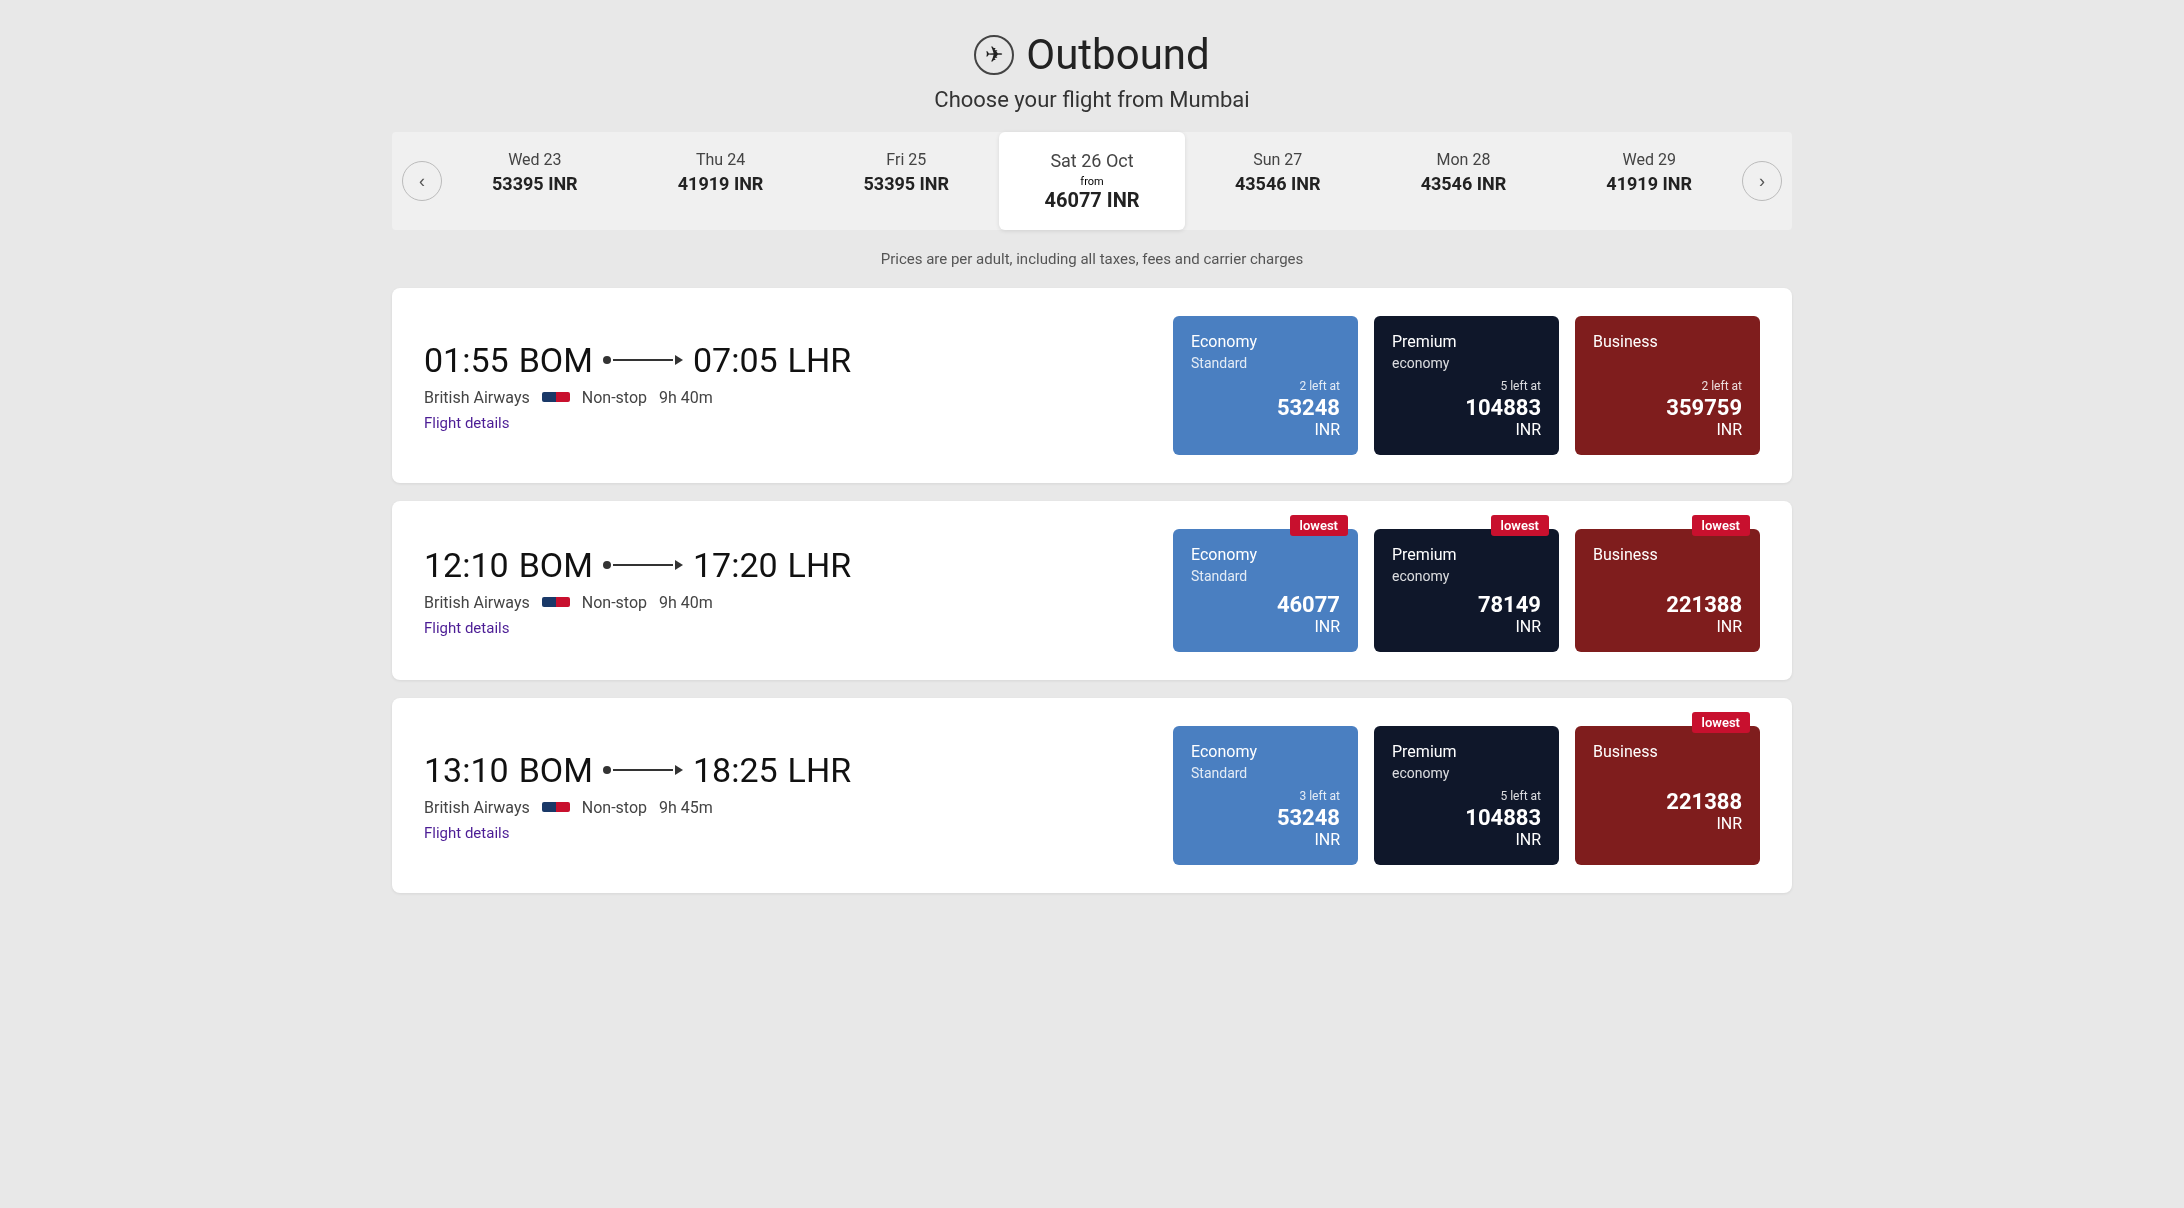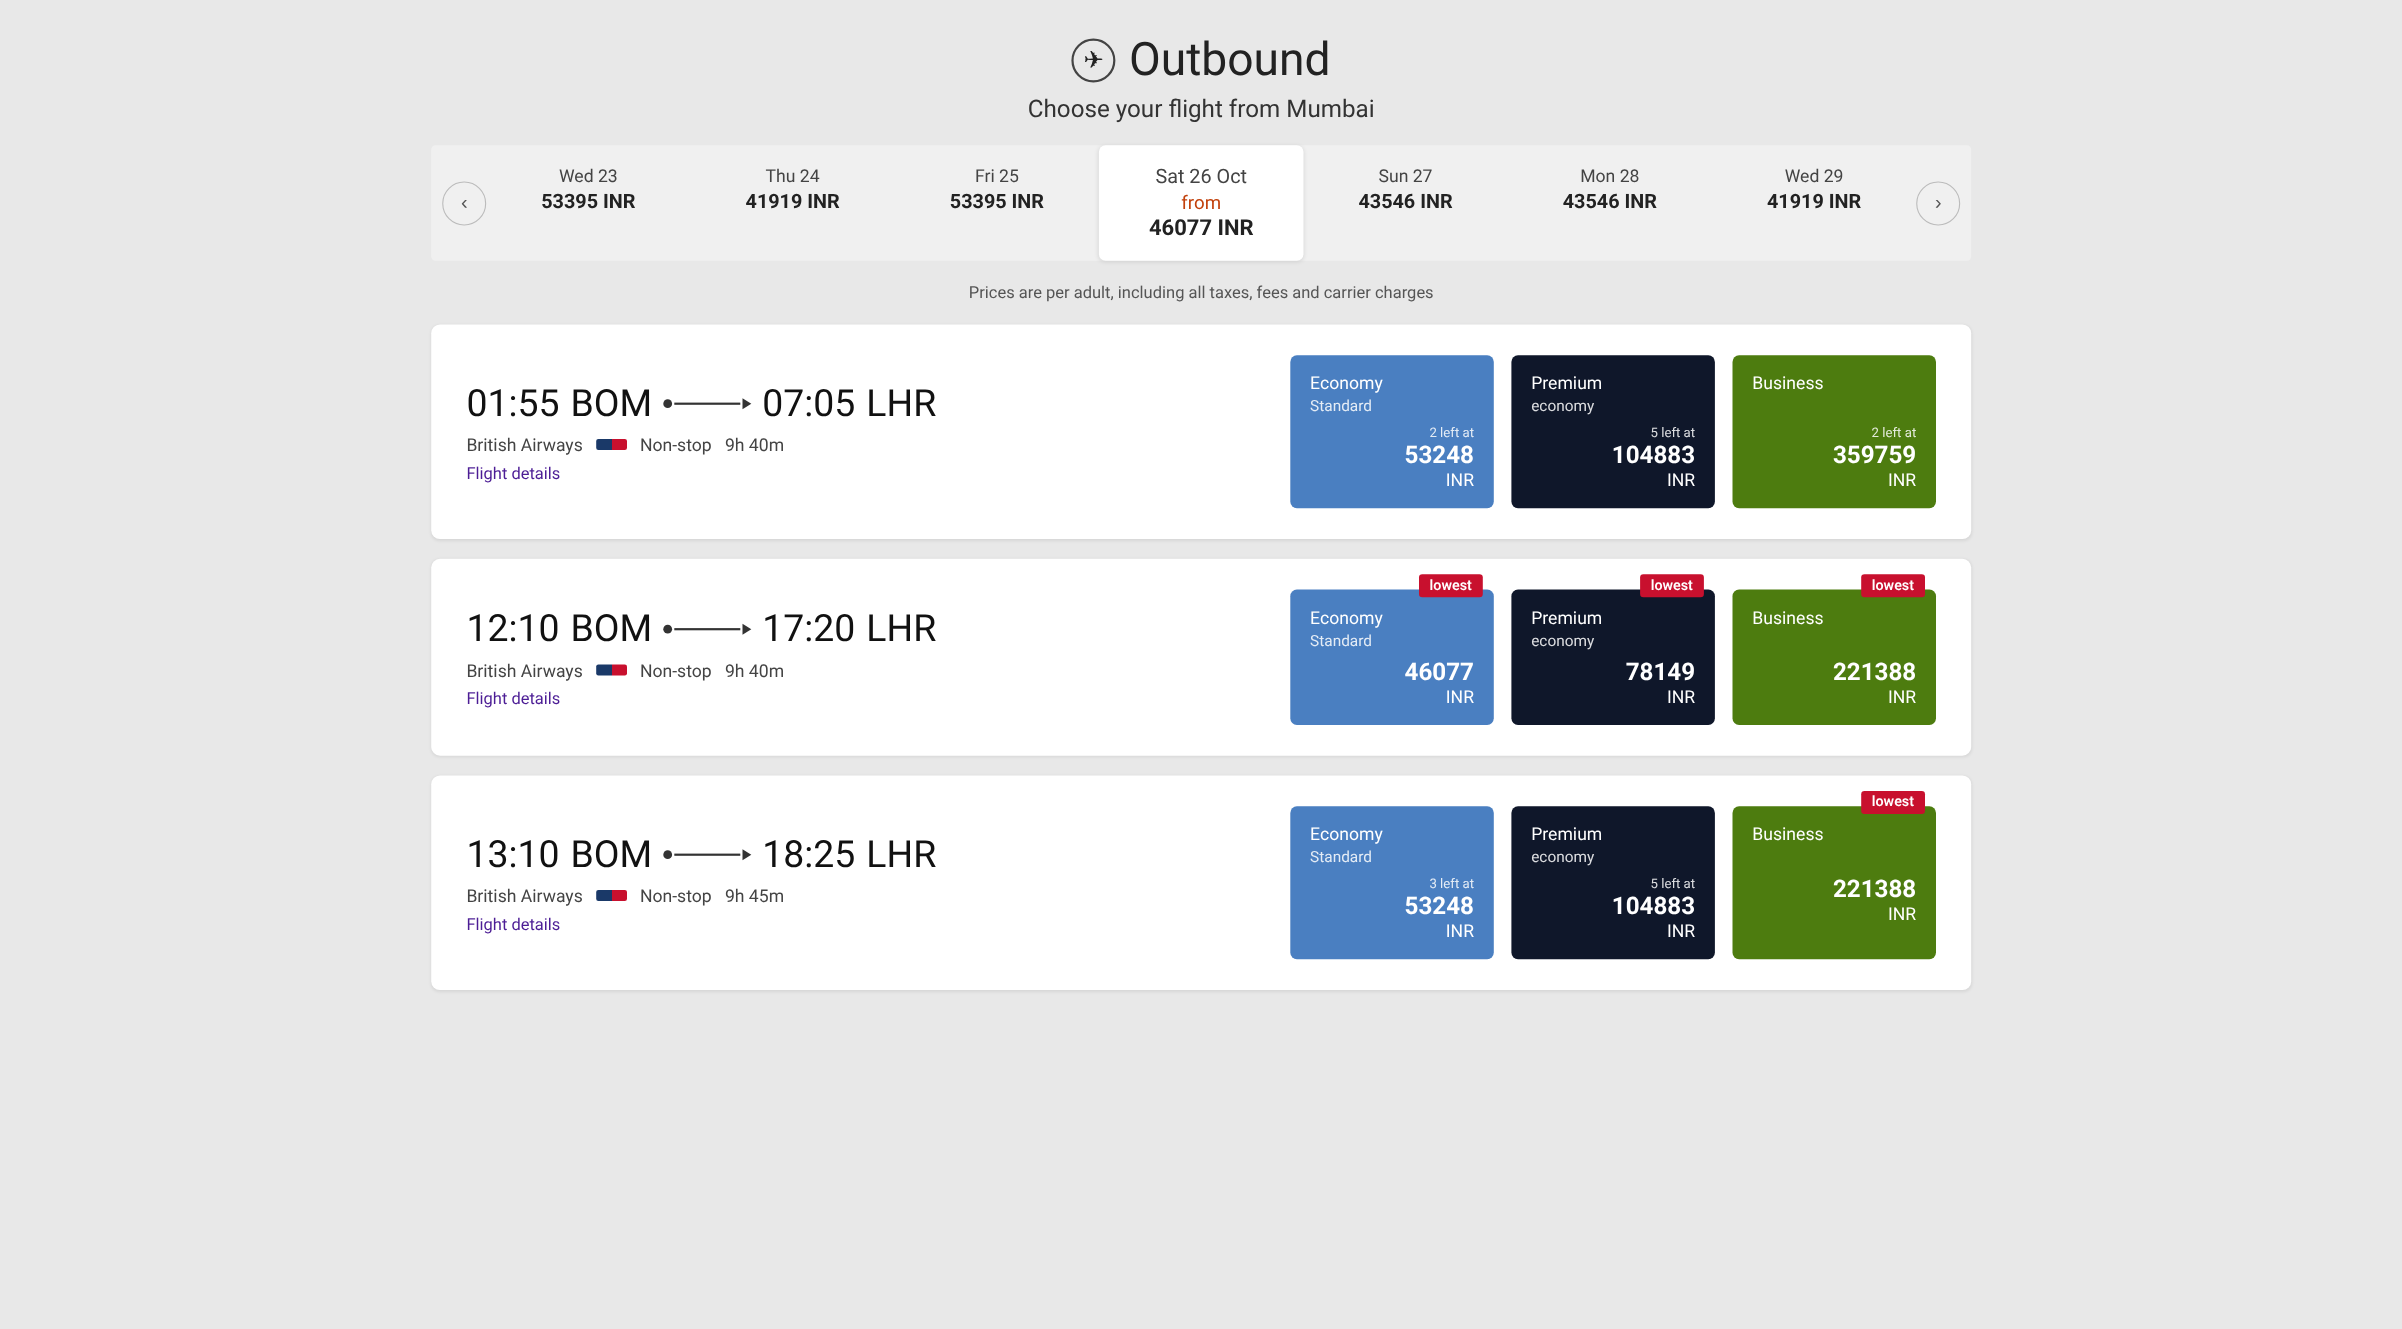--- a/index.html
+++ b/index.html
@@ -90,22 +90,22 @@
     .date-item .date-label {
       font-size: 16px;
       color: #444;
       display: block;
       margin-bottom: 4px;
     }
     .date-item.active .date-label {
       font-size: 18px;
     }
     .date-item .from-text {
-      font-size: 17px;
-      color: #c2410c;
+      font-size: 11px;
+      color: #000000;
       display: block;
     }
     .date-item .price {
       font-size: 18px;
       font-weight: 700;
       color: #222;
     }
     .date-item.active .price {
       font-size: 20px;
     }
@@ -185,21 +185,21 @@
     }
     .fare-card.economy {
       background: #4a7fc1;
       color: white;
     }
     .fare-card.premium {
       background: #0f172a;
       color: white;
     }
     .fare-card.business {
-      background: #4d7c0f;
+      background: #7f1d1d;
       color: white;
     }
     .fare-card .fare-name {
       font-size: 16px;
       font-weight: 400;
       display: block;
       margin-bottom: 4px;
     }
     .fare-card .fare-name-2 {
       font-size: 14px;

